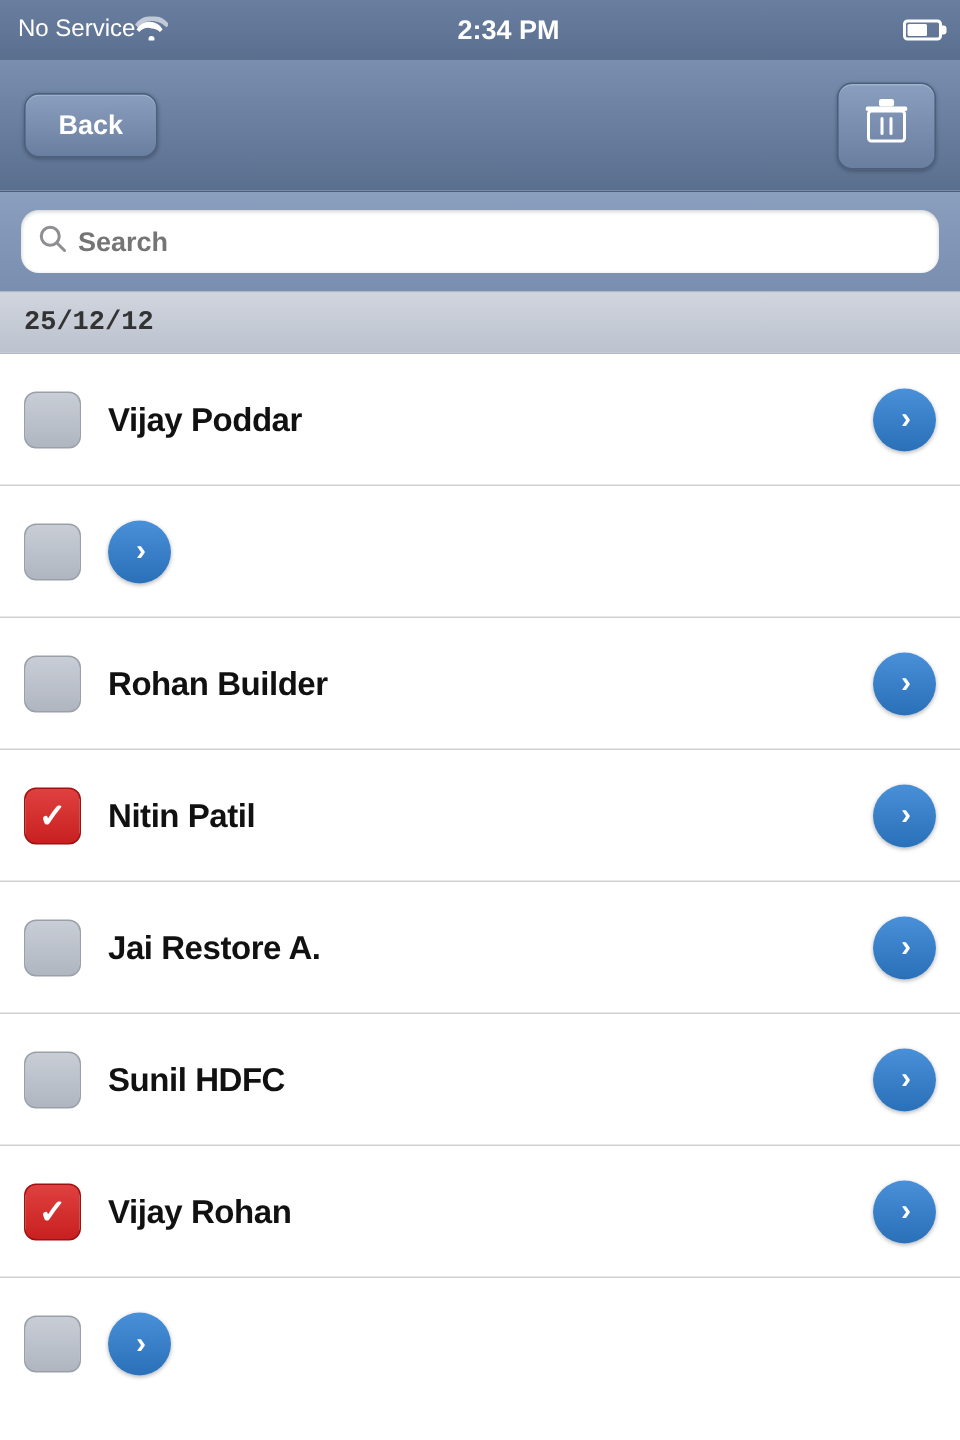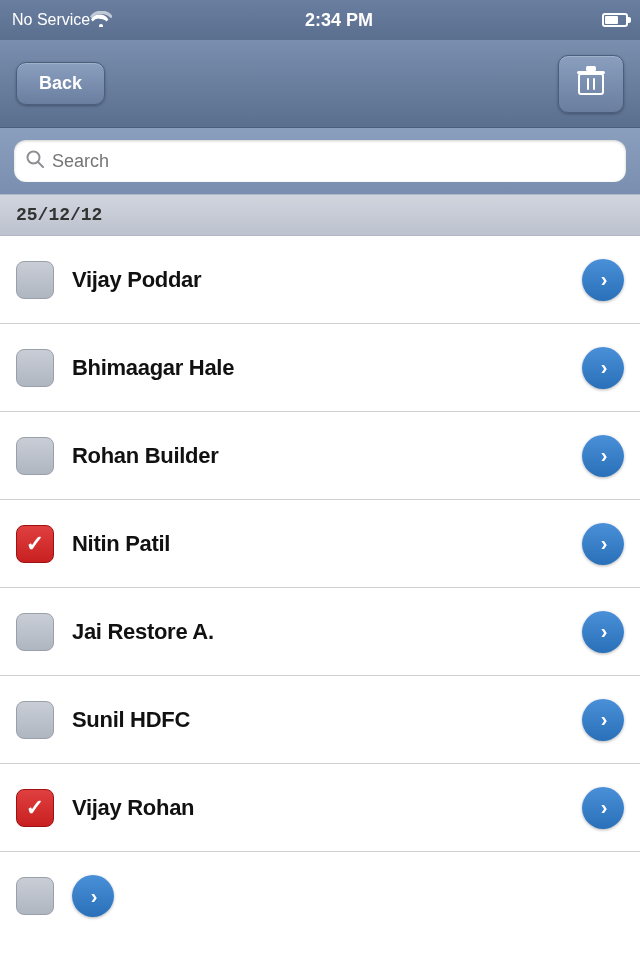--- a/index.html
+++ b/index.html
@@ -133,20 +133,21 @@
       font-size: 18px;
       margin-right: 8px;
     }
     .search-input {
       border: none;
       outline: none;
       font-size: 18px;
       color: #333;
       background: transparent;
       width: 100%;
+      font-weight: bold;
     }
 
     
     .section-header {
       width: 640px;
       height: 42px;
       background: linear-gradient(180deg, #d0d5de 0%, #bcc2ce 100%);
       display: flex;
       align-items: center;
       padding: 0 16px;
@@ -283,21 +284,20 @@
     </div>
     <span class="item-name">Vijay Poddar</span>
     <button class="chevron-btn">
       <span class="chevron-arrow">›</span>
     </button>
   </div>
     <div class="list-item">
     <div class="checkbox checkbox-unchecked">
       
     </div>
-    <span class="item-name">Bhimaagar Hale</span>
     <button class="chevron-btn">
       <span class="chevron-arrow">›</span>
     </button>
   </div>
     <div class="list-item">
     <div class="checkbox checkbox-unchecked">
       
     </div>
     <span class="item-name">Rohan Builder</span>
     <button class="chevron-btn">

